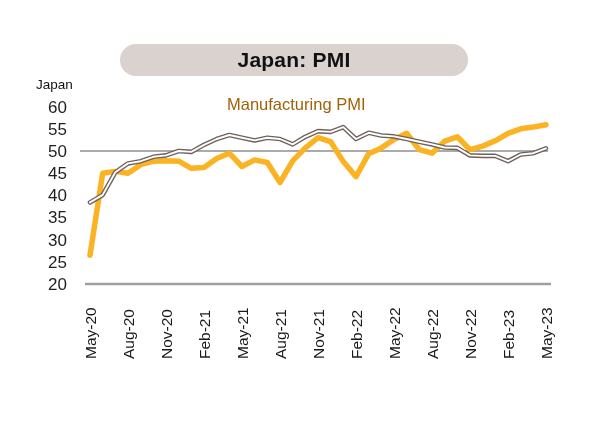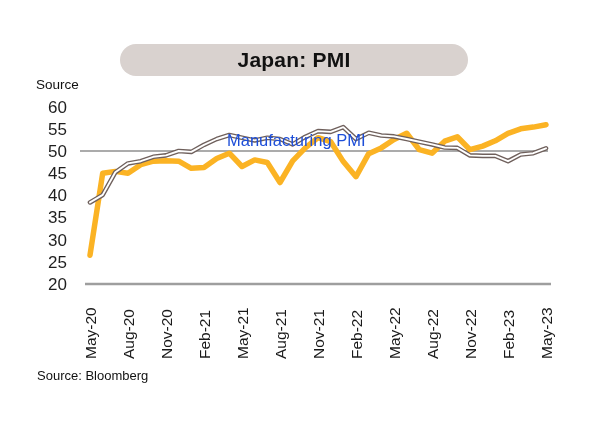--- a/index.html
+++ b/index.html
@@ -28,21 +28,21 @@
 </style>
 </head>
 <body>
 
 <div class="canvas">
 
   <div class="title-pill" style="background: rgb(217, 210, 207);">
     <span>Japan: PMI</span>
   </div>
 
-  <div class="index-label">Source</div>
+  <div class="index-label">Japan</div>
 
   <svg class="chart-svg" width="600" height="426" viewBox="0 0 600 426">
     <line x1="80" y1="151" x2="548" y2="151" stroke-width="1.3" stroke="#8F8F8F"></line>
     <line x1="85" y1="284" x2="551" y2="284" stroke-width="2.4" stroke="#9E9E9E"></line>
     <g>
         <text x="67" y="112.667" text-anchor="end" class="y-tick">60</text>
         <text x="67" y="134.83350000000002" text-anchor="end" class="y-tick">55</text>
         <text x="67" y="157" text-anchor="end" class="y-tick">50</text>
         <text x="67" y="179.16649999999998" text-anchor="end" class="y-tick">45</text>
         <text x="67" y="201.333" text-anchor="end" class="y-tick">40</text>
@@ -64,17 +64,16 @@
         <text transform="translate(437.5,359) rotate(-90)" text-anchor="start" class="x-tick">Aug-22</text>
         <text transform="translate(475.5,359) rotate(-90)" text-anchor="start" class="x-tick">Nov-22</text>
         <text transform="translate(513.5,359) rotate(-90)" text-anchor="start" class="x-tick">Feb-23</text>
         <text transform="translate(551.5,359) rotate(-90)" text-anchor="start" class="x-tick">May-23</text>
       </g>
     <polyline fill="none" stroke-width="5.5" stroke-linejoin="round" stroke-linecap="round" points="90.0,255.2 102.7,173.2 115.3,171.4 128.0,173.2 140.7,164.7 153.3,161.2 166.0,160.8 178.7,161.2 191.3,168.3 204.0,167.4 216.7,158.5 229.3,153.2 242.0,166.5 254.7,159.9 267.3,162.5 280.0,182.5 292.7,160.8 305.3,147.9 318.0,137.7 330.7,141.7 343.3,161.6 356.0,176.7 368.7,153.7 381.3,147.9 394.0,139.5 406.7,133.3 419.3,149.7 432.0,153.2 444.7,141.2 457.3,136.8 470.0,149.7 482.7,146.1 495.3,140.8 508.0,133.3 520.7,128.8 533.3,127.1 546.0,124.8" stroke="#FBB324"></polyline>
     <polyline fill="none" stroke-width="4.6" stroke-linejoin="round" stroke-linecap="round" points="90.0,202.4 102.7,194.9 115.3,172.3 128.0,163.4 140.7,161.2 153.3,156.8 166.0,155.4 178.7,151.0 191.3,151.9 204.0,144.8 216.7,139.0 229.3,135.0 242.0,137.7 254.7,140.4 267.3,137.7 280.0,139.0 292.7,144.4 305.3,136.8 318.0,131.1 330.7,131.9 343.3,127.1 356.0,139.0 368.7,132.8 381.3,135.5 394.0,136.4 406.7,139.0 419.3,141.7 432.0,144.4 444.7,147.5 457.3,147.9 470.0,155.4 482.7,155.9 495.3,155.9 508.0,161.2 520.7,154.5 533.3,153.2 546.0,148.3" stroke="#6F605C"></polyline>
     <polyline fill="none" stroke-width="1.9" stroke-linejoin="round" stroke-linecap="round" points="90.0,202.4 102.7,194.9 115.3,172.3 128.0,163.4 140.7,161.2 153.3,156.8 166.0,155.4 178.7,151.0 191.3,151.9 204.0,144.8 216.7,139.0 229.3,135.0 242.0,137.7 254.7,140.4 267.3,137.7 280.0,139.0 292.7,144.4 305.3,136.8 318.0,131.1 330.7,131.9 343.3,127.1 356.0,139.0 368.7,132.8 381.3,135.5 394.0,136.4 406.7,139.0 419.3,141.7 432.0,144.4 444.7,147.5 457.3,147.9 470.0,155.4 482.7,155.9 495.3,155.9 508.0,161.2 520.7,154.5 533.3,153.2 546.0,148.3" stroke="#FFFFFF"></polyline>
   </svg>
 
-  <div class="series-label mfg" style="color: #1d4ed8; margin-top: 36px;">Manufacturing PMI</div>
+  <div class="series-label mfg" style="color: #a16207;">Manufacturing PMI</div>
 
-  <div class="source-note">Source: Bloomberg</div>
 
 </div>
 
 </body></html>

